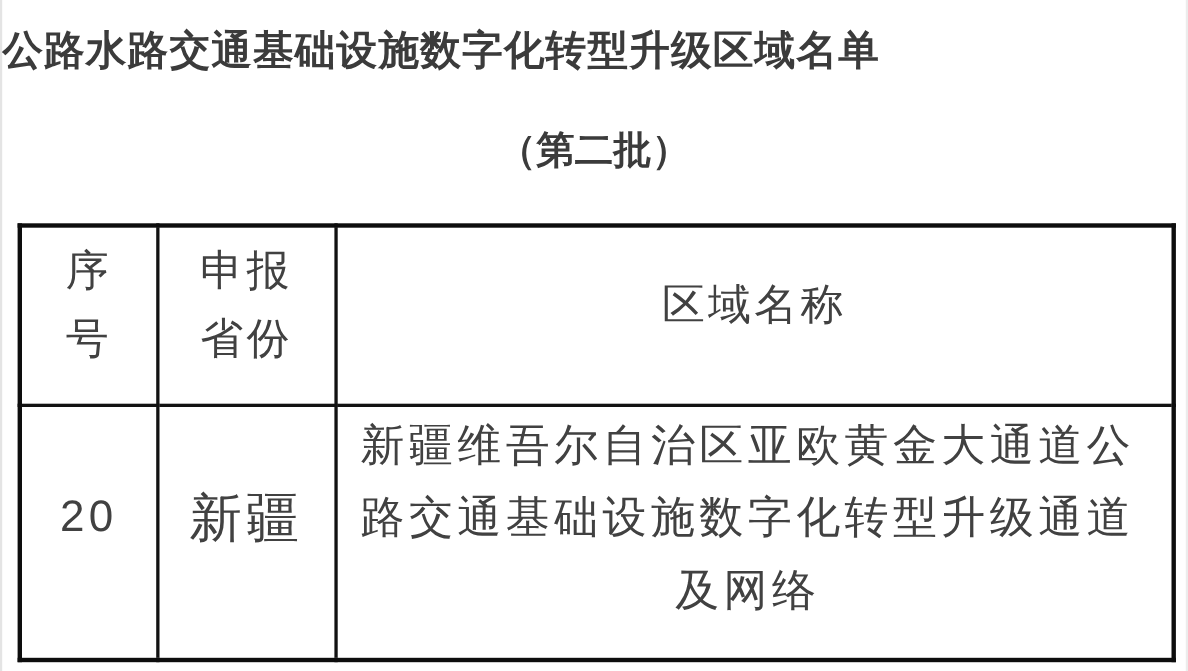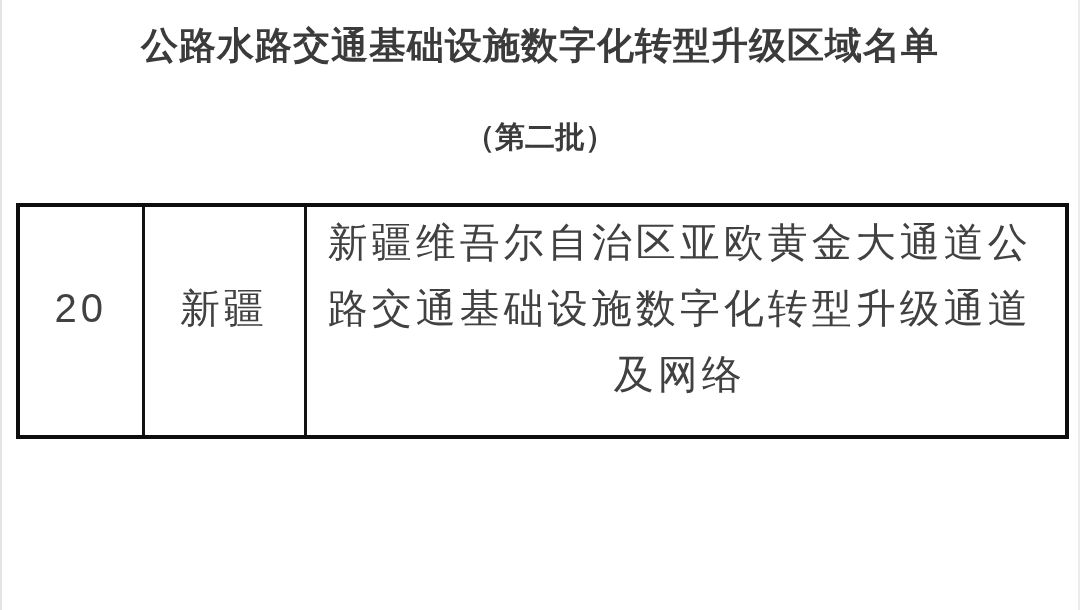--- a/index.html
+++ b/index.html
@@ -13,34 +13,33 @@
     font-family: "Liberation Sans", "DejaVu Sans", sans-serif;
     color: #3d3d3d;
     border-left: 2px solid #e4e4e4;
     border-right: 2px solid #ececec;
   }
   .doc-title {
     position: absolute;
     top: 24px;
     left: 0;
     width: 100%;
-    text-align: center;
     font-size: 37px;
     font-weight: bold;
     color: #3b3b3b;
     letter-spacing: 1px;
     line-height: 44px;
   }
   .doc-subtitle {
     position: absolute;
     top: 116px;
     left: 0;
     width: 100%;
     text-align: center;
-    font-size: 30px;
+    font-size: 35px;
     font-weight: bold;
     color: #3b3b3b;
     line-height: 42px;
   }
   table.regions {
     position: absolute;
     left: 14px;
     top: 203px;
     border-collapse: collapse;
     table-layout: fixed;
@@ -77,21 +76,21 @@
     word-break: break-all;
     text-align: center;
   }
   .cell-index {
     font-size: 40px;
     letter-spacing: 4px;
     color: #464646;
     padding-bottom: 26px;
   }
   .cell-province {
-    font-size: 40px;
+    font-size: 48px;
     letter-spacing: 4px;
     color: #464646;
     padding-bottom: 26px;
   }
   .cell-region {
     font-size: 40px;
     letter-spacing: 4px;
     line-height: 66px;
     color: #464646;
     padding: 0 18px 26px 6px;
@@ -107,20 +106,31 @@
 
   <div class="doc-subtitle">（第二批）</div>
 
   <table class="regions">
     <colgroup>
       <col style="width:125px">
       <col style="width:162px">
       <col style="width:762px">
     </colgroup>
     <tbody>
+      <tr class="head-row">
+        <th class="head-cell">
+          <span class="wrap-narrow">序号</span>
+        </th>
+        <th class="head-cell">
+          <span class="wrap-two">申报省份</span>
+        </th>
+        <th class="head-cell">
+          <span>区域名称</span>
+        </th>
+      </tr>
       <tr class="data-row">
         <td class="cell-index">20</td>
         <td class="cell-province">新疆</td>
         <td class="cell-region">新疆维吾尔自治区亚欧黄金大通道公路交通基础设施数字化转型升级通道及网络</td>
       </tr>
     </tbody>
   </table>
 
 </div>
 

